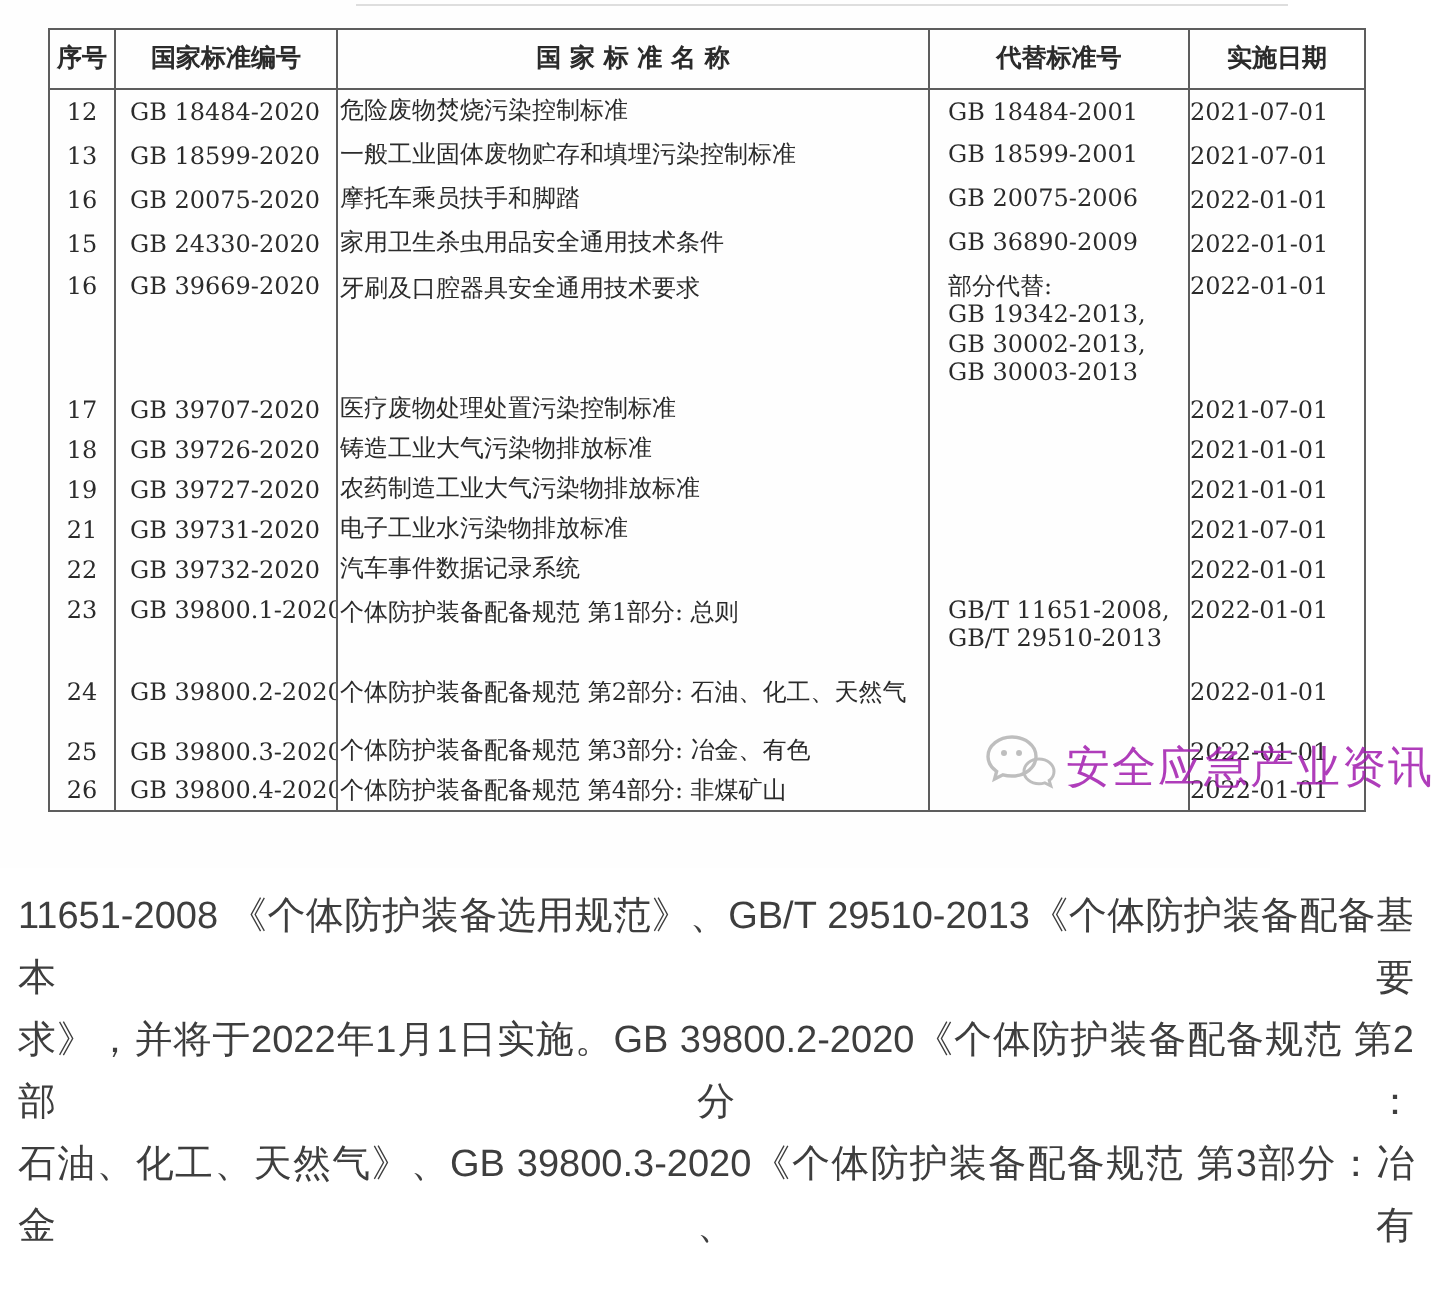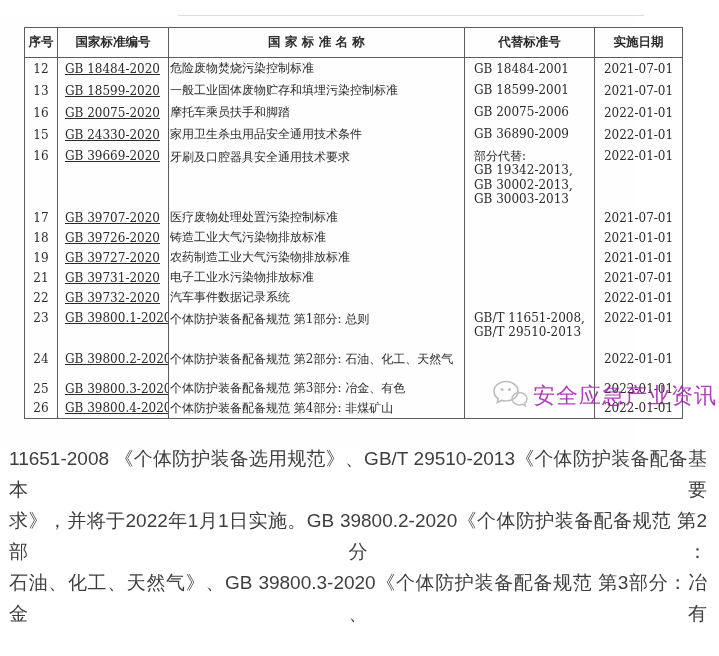--- a/index.html
+++ b/index.html
@@ -7,21 +7,21 @@
   body {
     width: 719px; height: 656px;
     background: #ffffff;
     position: relative;
     overflow: hidden;
     font-family: "Liberation Sans", sans-serif;
   }
 
   
   .scan-region {
-    position: absolute; left: 0; top: 13px;
+    position: absolute; left: 0; top: 0;
     width: 635px; height: 434px;
     background: #fefefe;
   }
   .remnant-line {
     position: absolute; left: 178px; top: 2px;
     width: 466px; height: 1px;
     background: #dedede;
   }
   table.standards {
     position: absolute; left: 24px; top: 14px;
@@ -47,24 +47,24 @@
     font-size: 12.5px;
     height: 30px;
     text-align: center;
   }
   .standards tbody tr { height: 20px; }
   .standards tbody tr:nth-child(-n+4) { height: 22px; }
   .standards tbody tr:nth-child(5)  { height: 62px; }
   .standards tbody tr:nth-child(12) { height: 39px; }
   .standards tbody tr.tall td { vertical-align: top; padding-top: 3px; }
   .standards td.c-index { text-align: center; }
-  .standards td.c-std_no { padding-left: 7px; text-decoration: underline; }
+  .standards td.c-std_no { padding-left: 7px; }
   .standards td.c-name { padding-left: 1px; }
   .standards td.c-replaced { padding-left: 9px; line-height: 14.5px; }
-  .standards td.c-date { text-align: center; }
+  .standards td.c-date { }
 
   
   .watermark {
     position: absolute; left: 492px; top: 366px;
     display: flex; align-items: center; gap: 5px;
     z-index: 3;
     opacity: 0.85;
     pointer-events: none;
   }
   .watermark-text {

